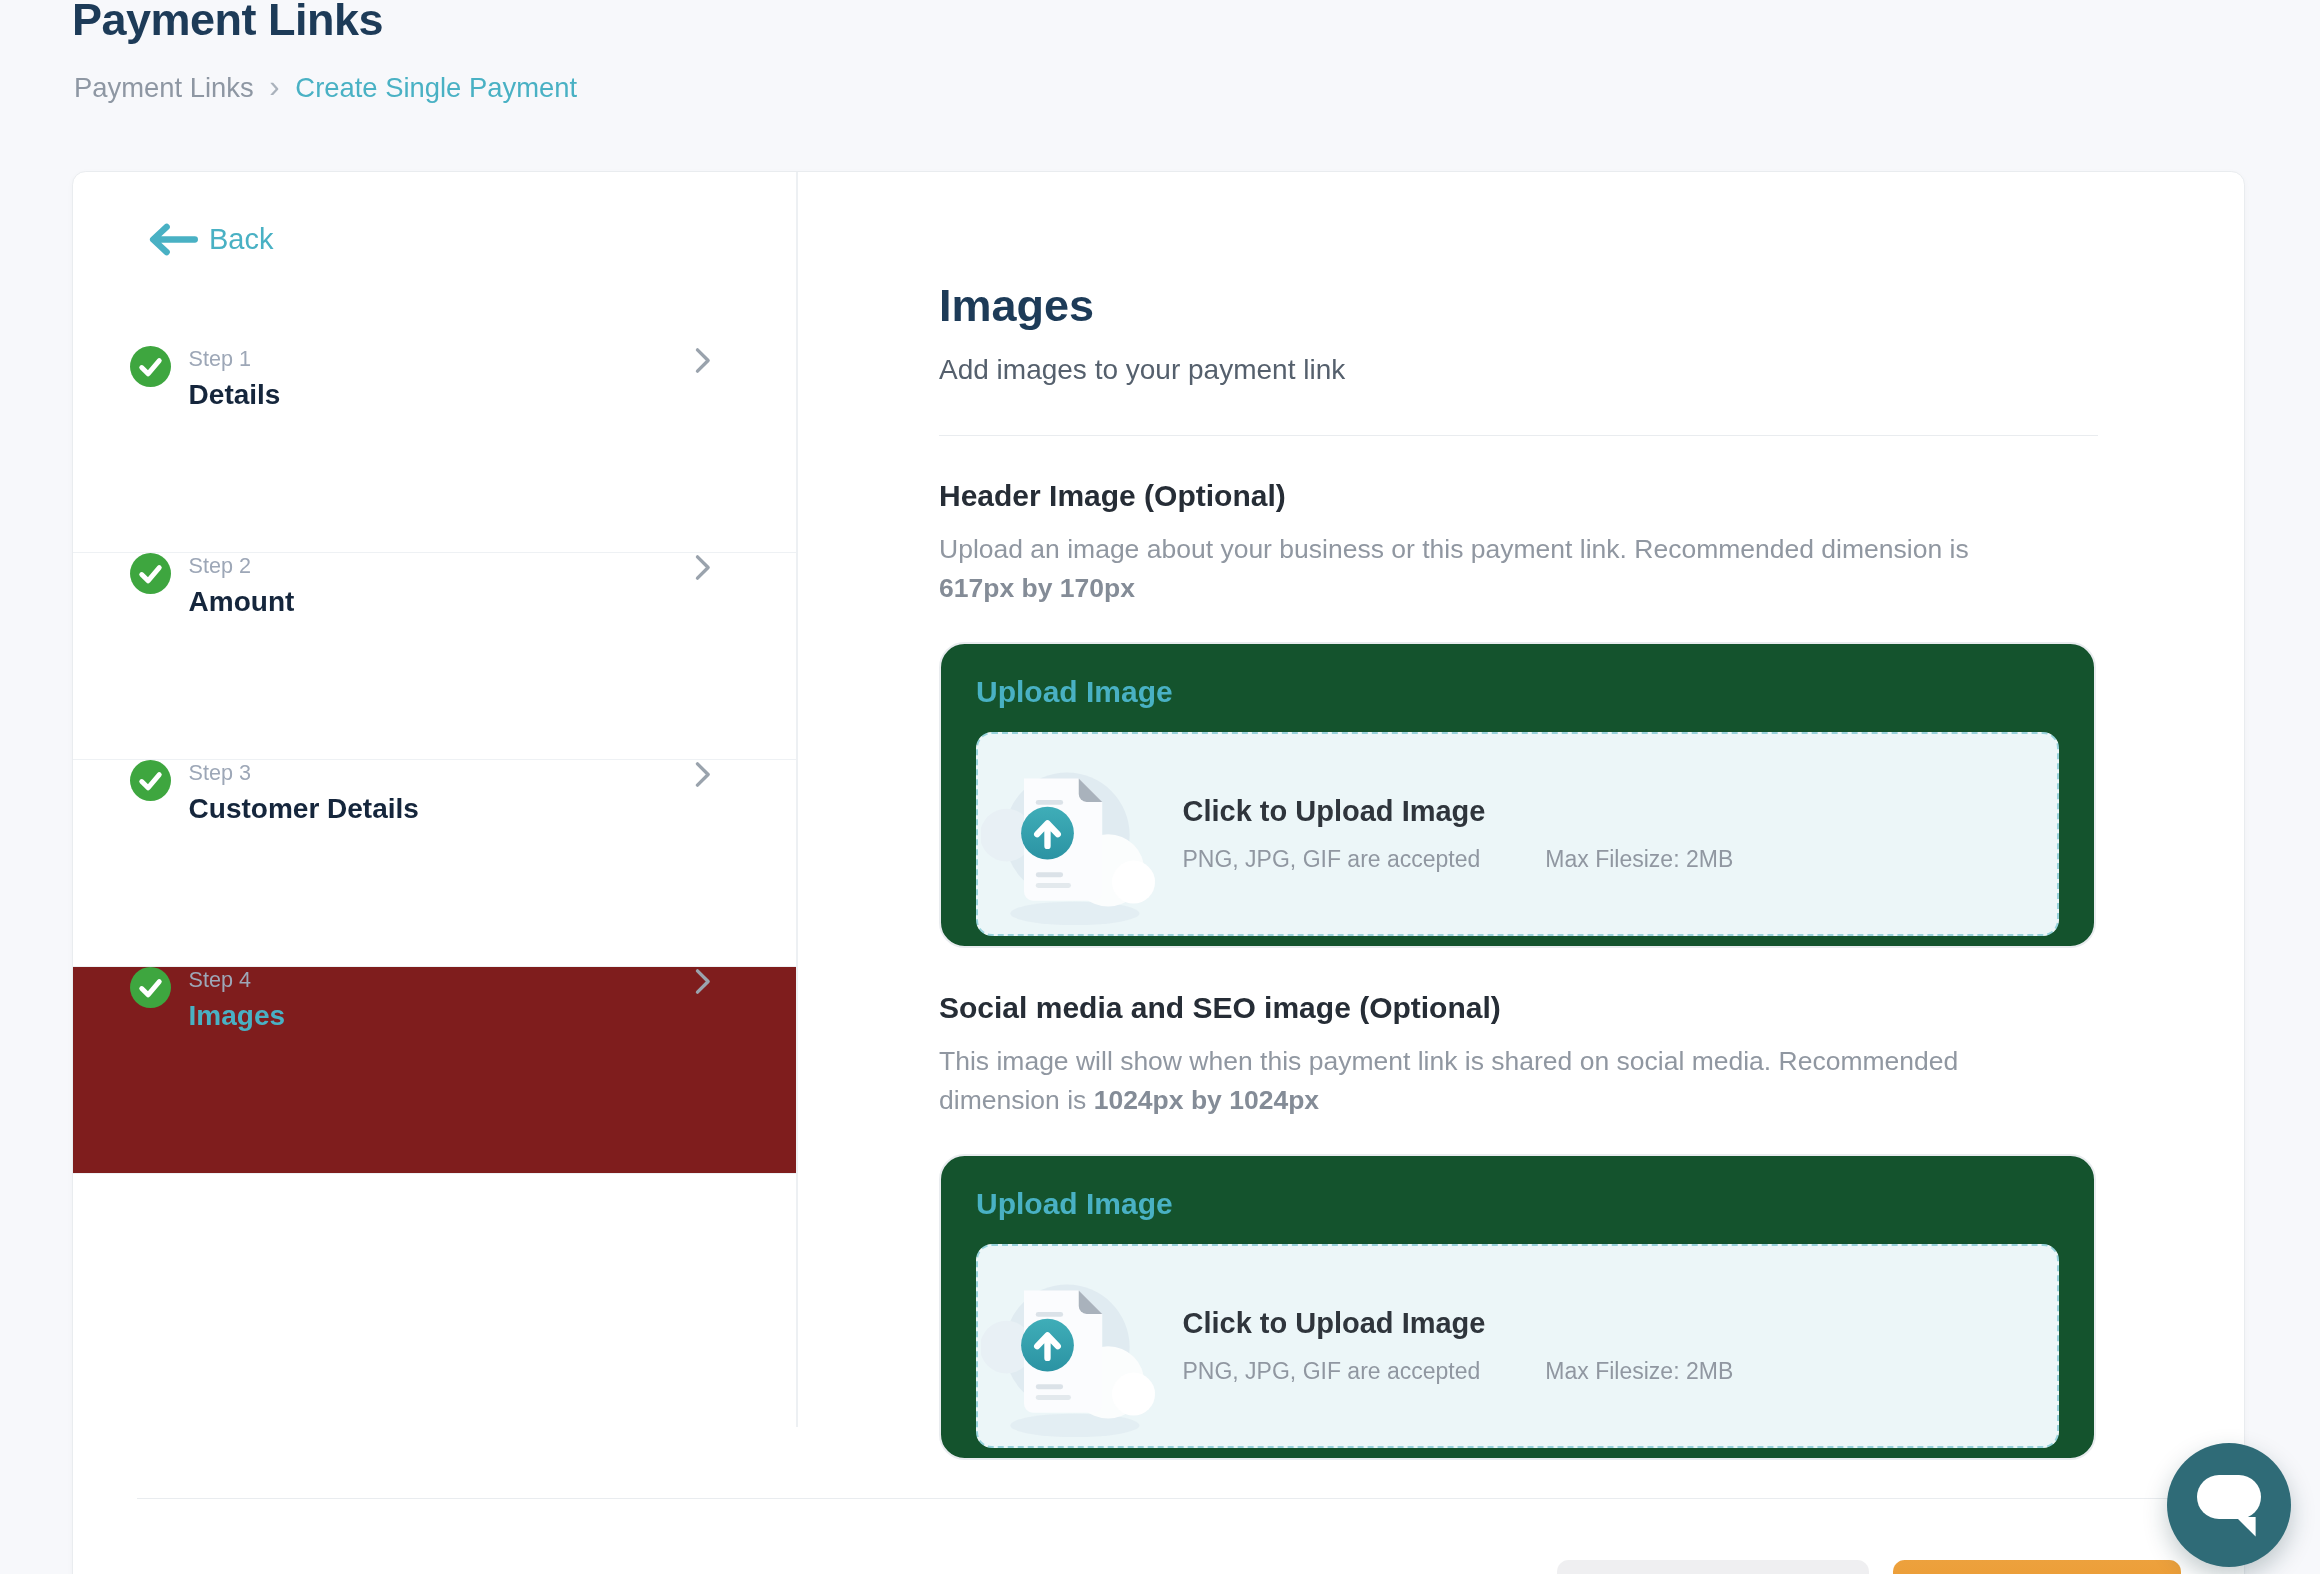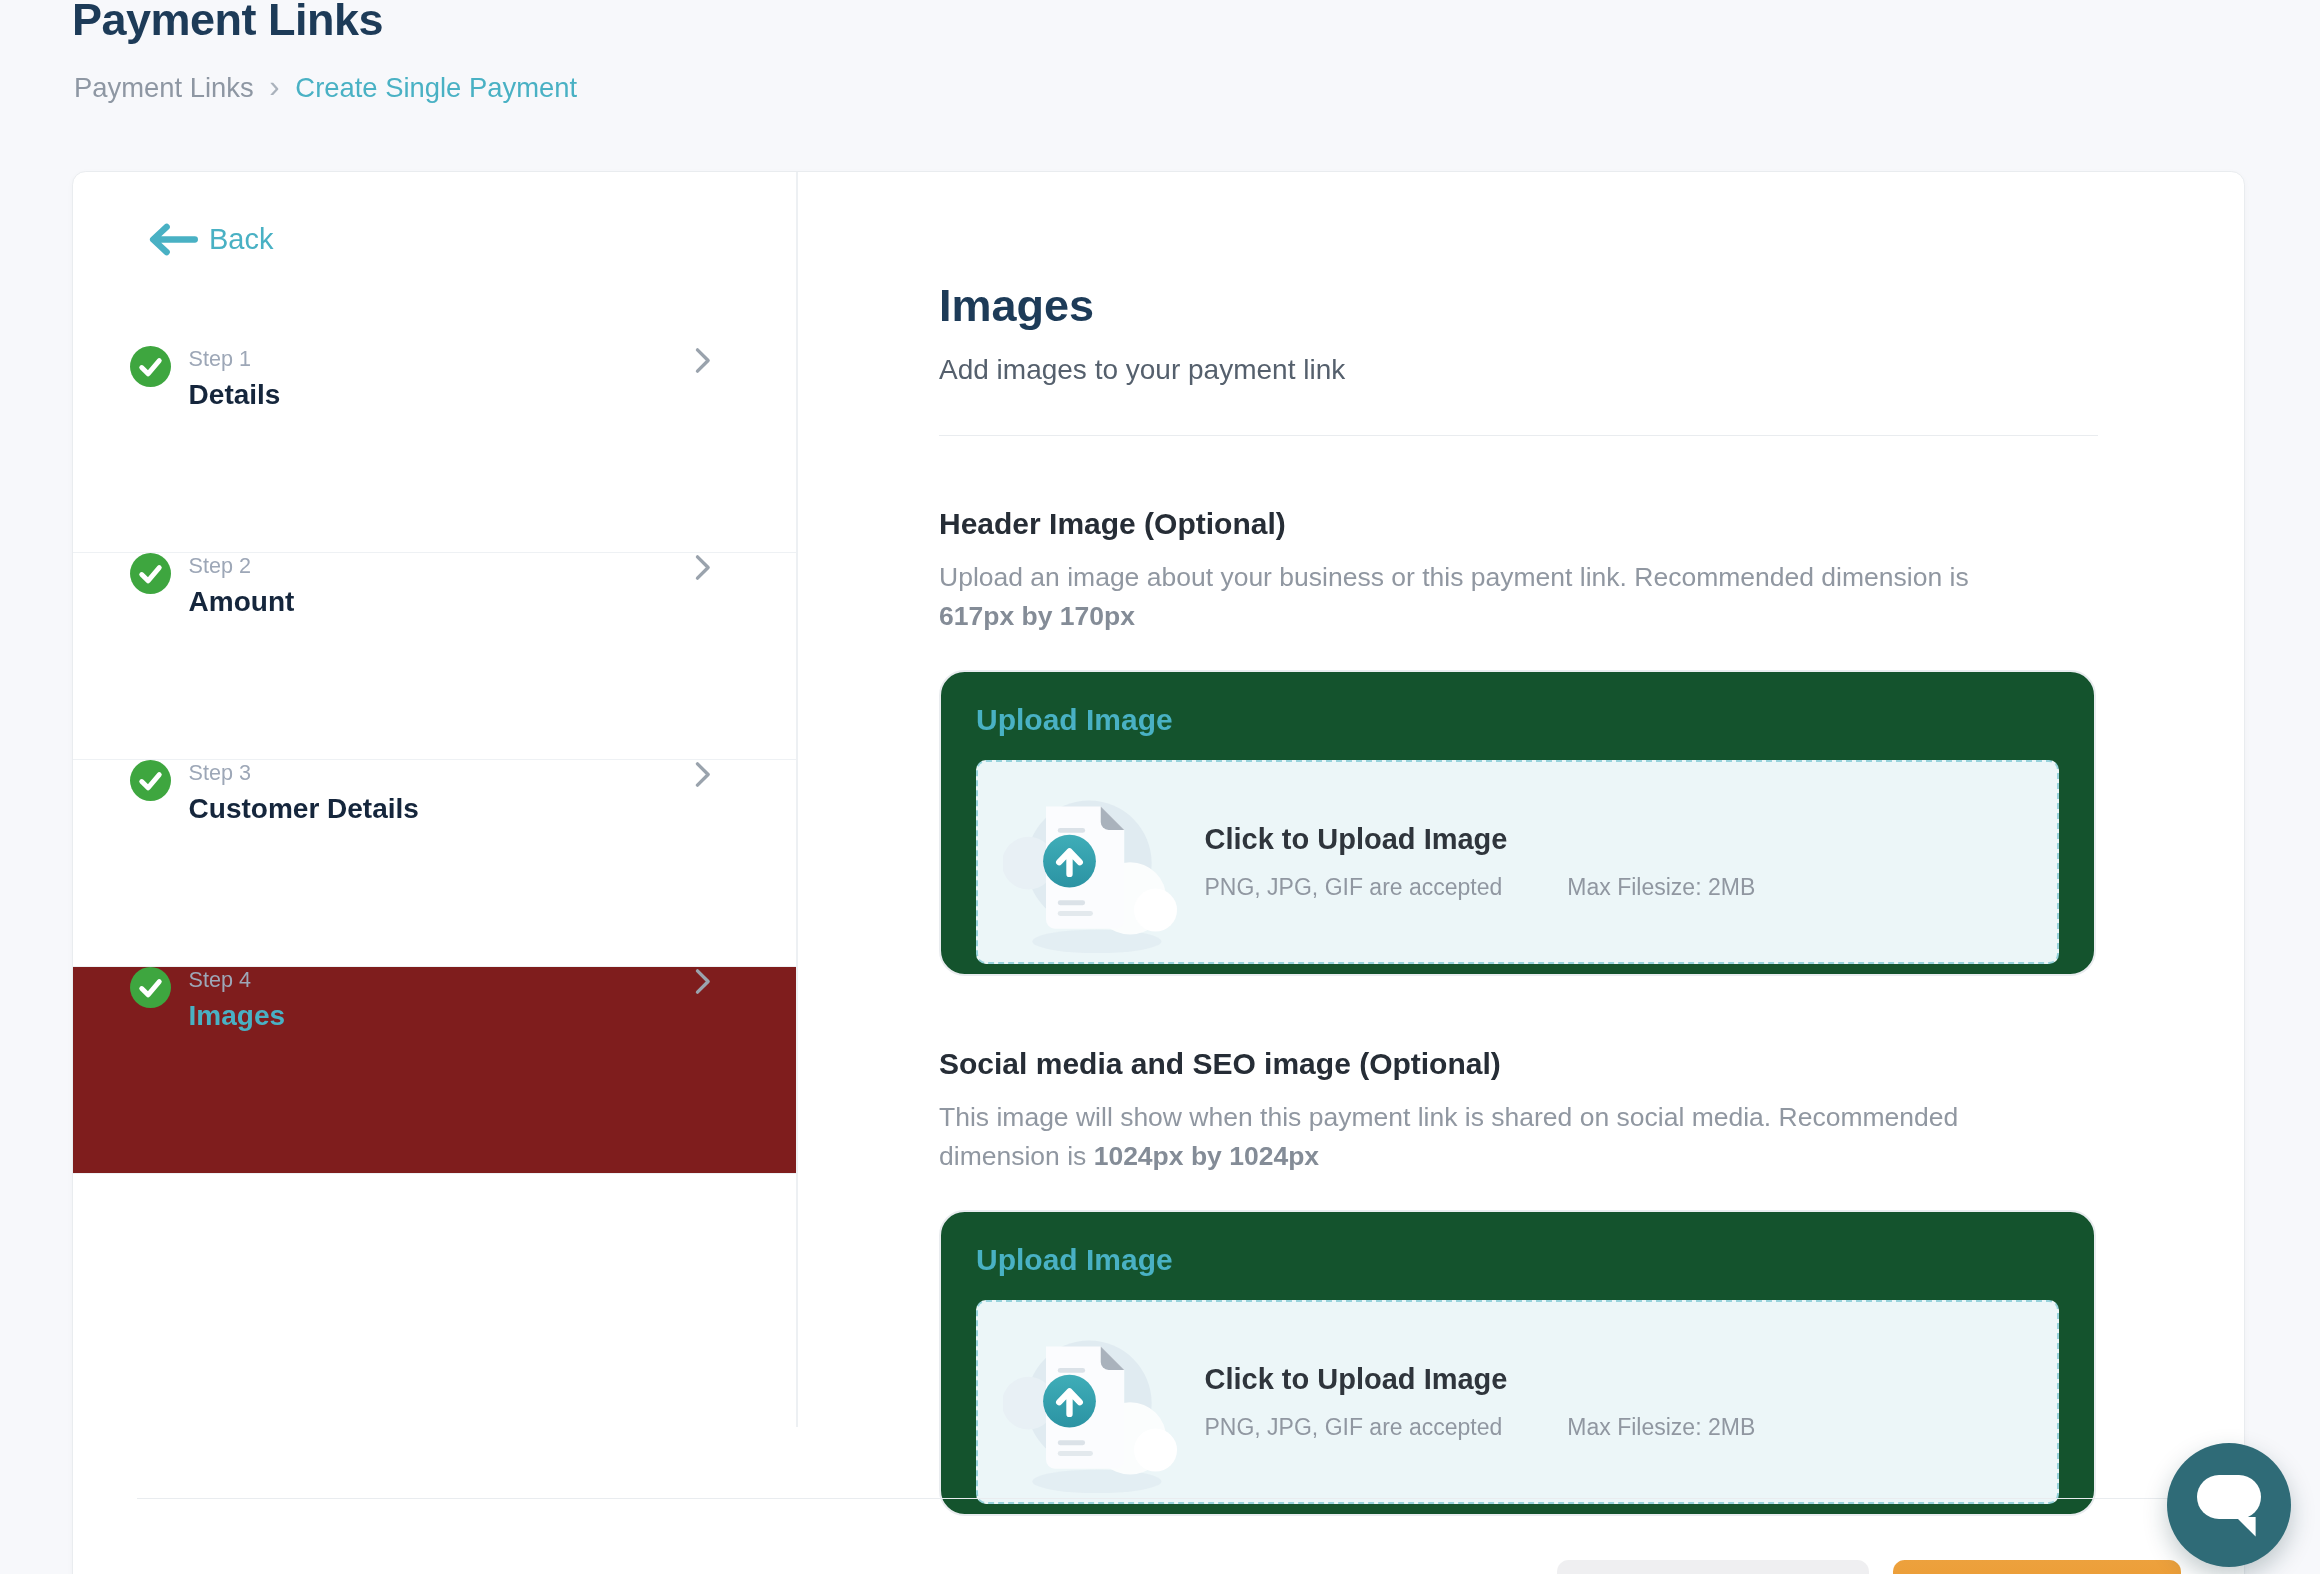--- a/index.html
+++ b/index.html
@@ -56,34 +56,34 @@
   .step-title{ font-size:28px; font-weight:700; color:#15263c; }
   .step-row.active .step-title{ color:#49b1c4; }
   .chev{ margin-left:auto; flex:none; }
 
   
   .content{ position:absolute; left:866px; top:0; width:1160px; }
   .content-heading{ margin-top:108px; font-size:45px; font-weight:700; color:#1d3b58; }
   .content-sub{ margin-top:21.6px; font-size:28px; color:#55606d; }
   .rule{ height:1px; background:#e9ecef; margin-top:49px; width:1159px; }
 
-  .section-title{ margin-top:71px; font-size:30px; font-weight:700; color:#262d36; }
+  .section-title{ margin-top:43px; font-size:30px; font-weight:700; color:#262d36; }
   .section-desc{ margin-top:17.6px; font-size:26.5px; line-height:1.48; color:#9097a1; max-width:1108px; }
   .section-desc b{ color:#848c97; font-weight:700; }
 
   .upload-card{
     margin-top:33px; width:1157px; height:306px;
     border:2px solid #e9ecef; border-radius:25.5px; background:#14532d;
     padding:31px 35px;
   }
   .upload-label{ font-size:30px; font-weight:700; color:#49b1c4; cursor:pointer; display:inline-block; }
   .dropzone{
     margin-top:23.5px; height:204px;
-    border:2px dashed #97d3dc; border-radius:10px; background:#ecf6f8;
-    display:flex; align-items:center; padding:0 25px; cursor:pointer;
+    border:2px dashed #97d3dc; border-radius:16px; background:#ecf6f8;
+    display:flex; align-items:center; padding:0 3px; cursor:pointer;
     overflow:hidden;
   }
   .illus{ flex:none; width:176px; height:186px; position:relative; top:7.8px; }
   .drop-text{ margin-left:25.5px; }
   .drop-cta{ font-size:29px; font-weight:700; color:#2f353c; }
   .drop-meta{ margin-top:17.6px; font-size:23px; color:#9097a1; display:flex; gap:65px; }
 
   
   .footer-rule{
     position:absolute; left:64px; top:1326px; width:2047px; height:1px;

